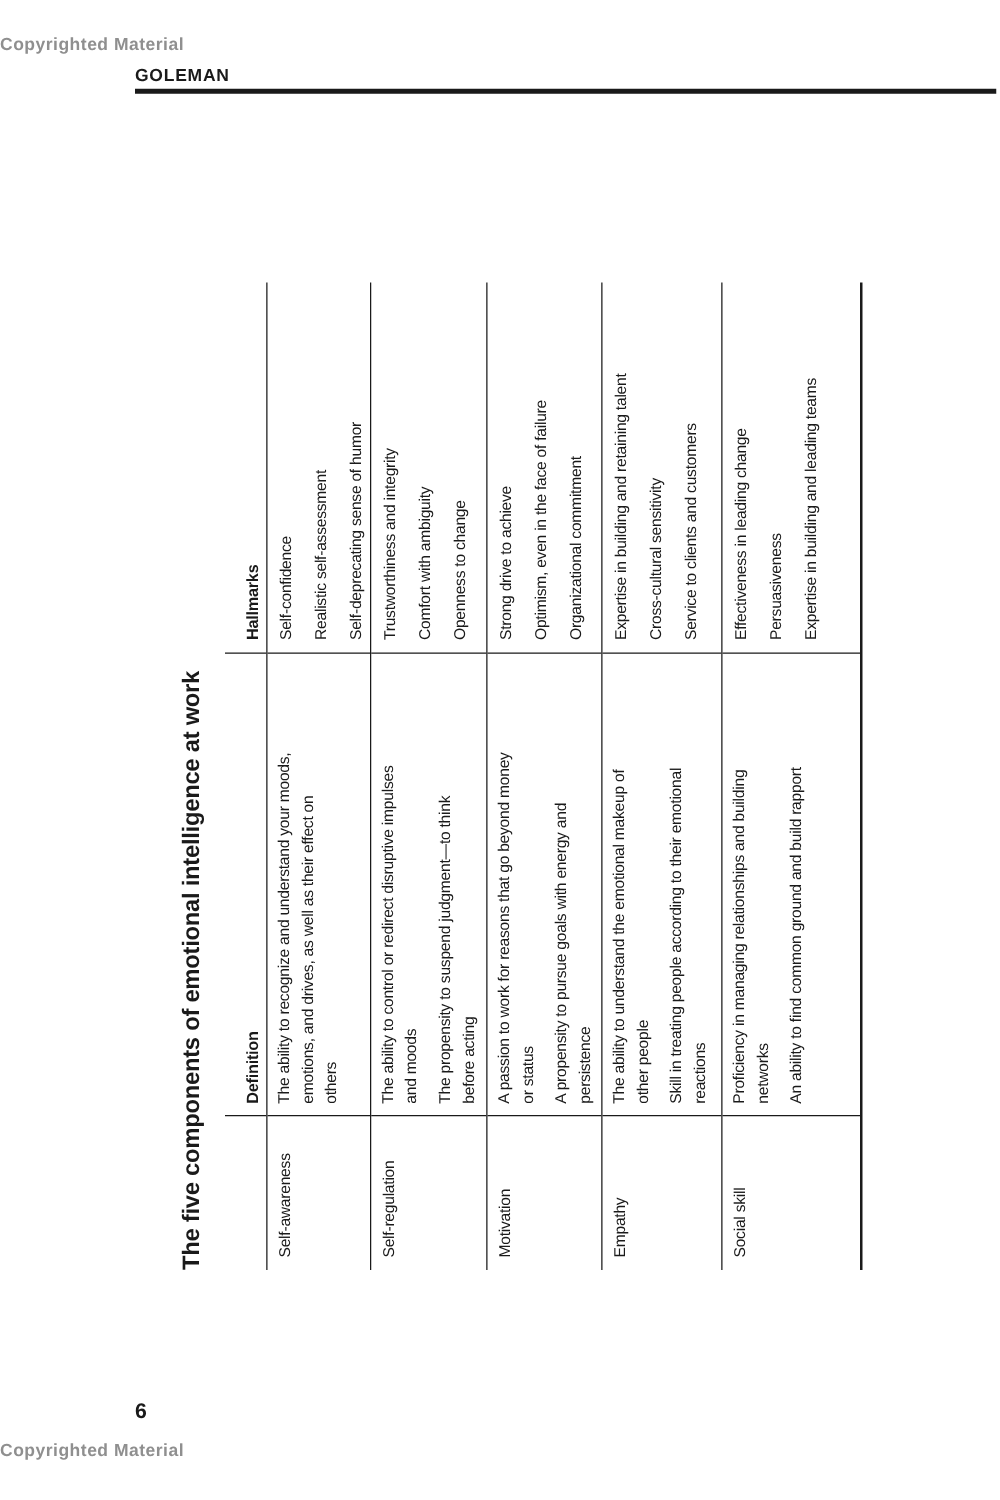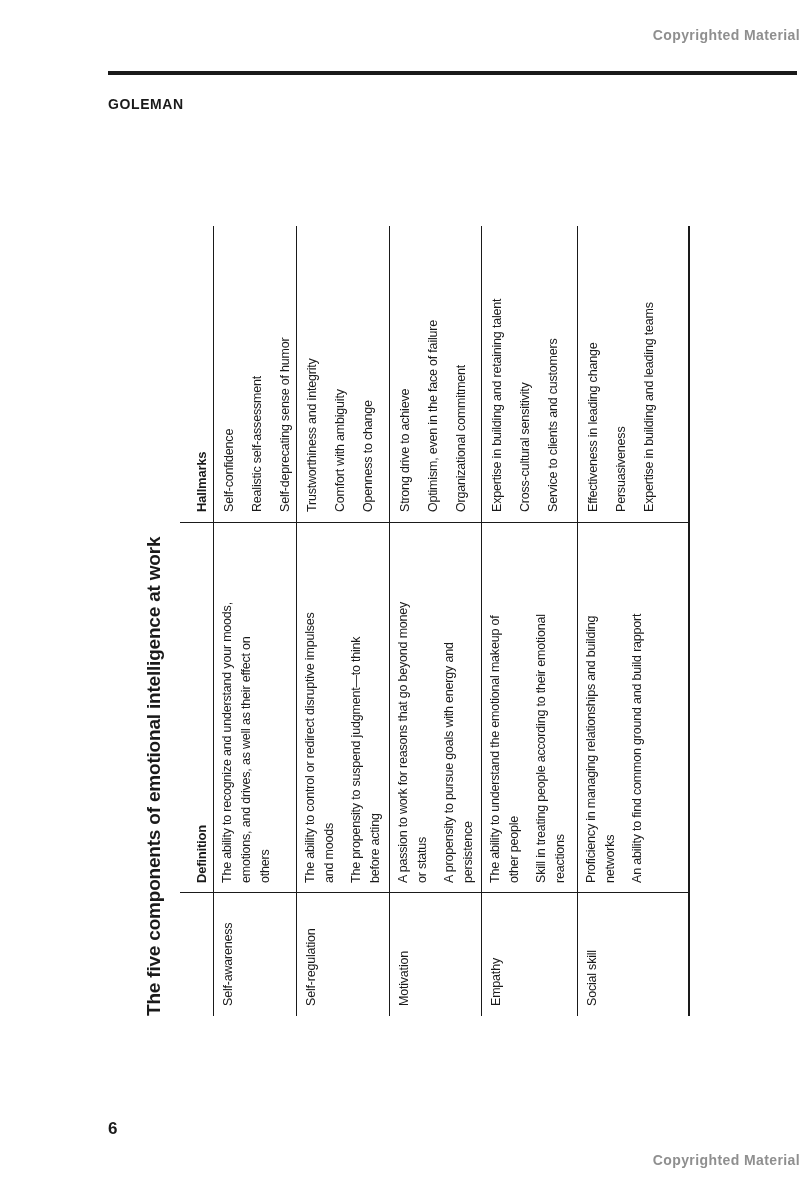--- a/index.html
+++ b/index.html
@@ -6,29 +6,29 @@
   body {
     width:800px; height:1200px;
     background:#ffffff;
     position:relative;
     font-family:"Liberation Sans", sans-serif;
     color:#1a1a1a;
     overflow:hidden;
   }
   .copyright {
     position:absolute; left:0; width:800px;
-    text-align:right;
+    text-align:left;
     color:#8f8f8f;
     font-size:14px; font-weight:bold; letter-spacing:0.4px;
   }
   .copyright.top { top:27px; }
   .copyright.bottom { top:1152px; }
   .running-header {
     position:absolute; left:108px; top:52px;
-    font-size:14px; font-weight:bold; letter-spacing:0.6px;margin-top:44px;
+    font-size:14px; font-weight:bold; letter-spacing:0.6px;
   }
   .header-rule {
     position:absolute; left:108px; top:71px;
     width:689px; height:4px; background:#1a1a1a;
   }
   .page-number {
     position:absolute; left:108px; top:1119px;
     font-size:17px; font-weight:bold;
   }
 

